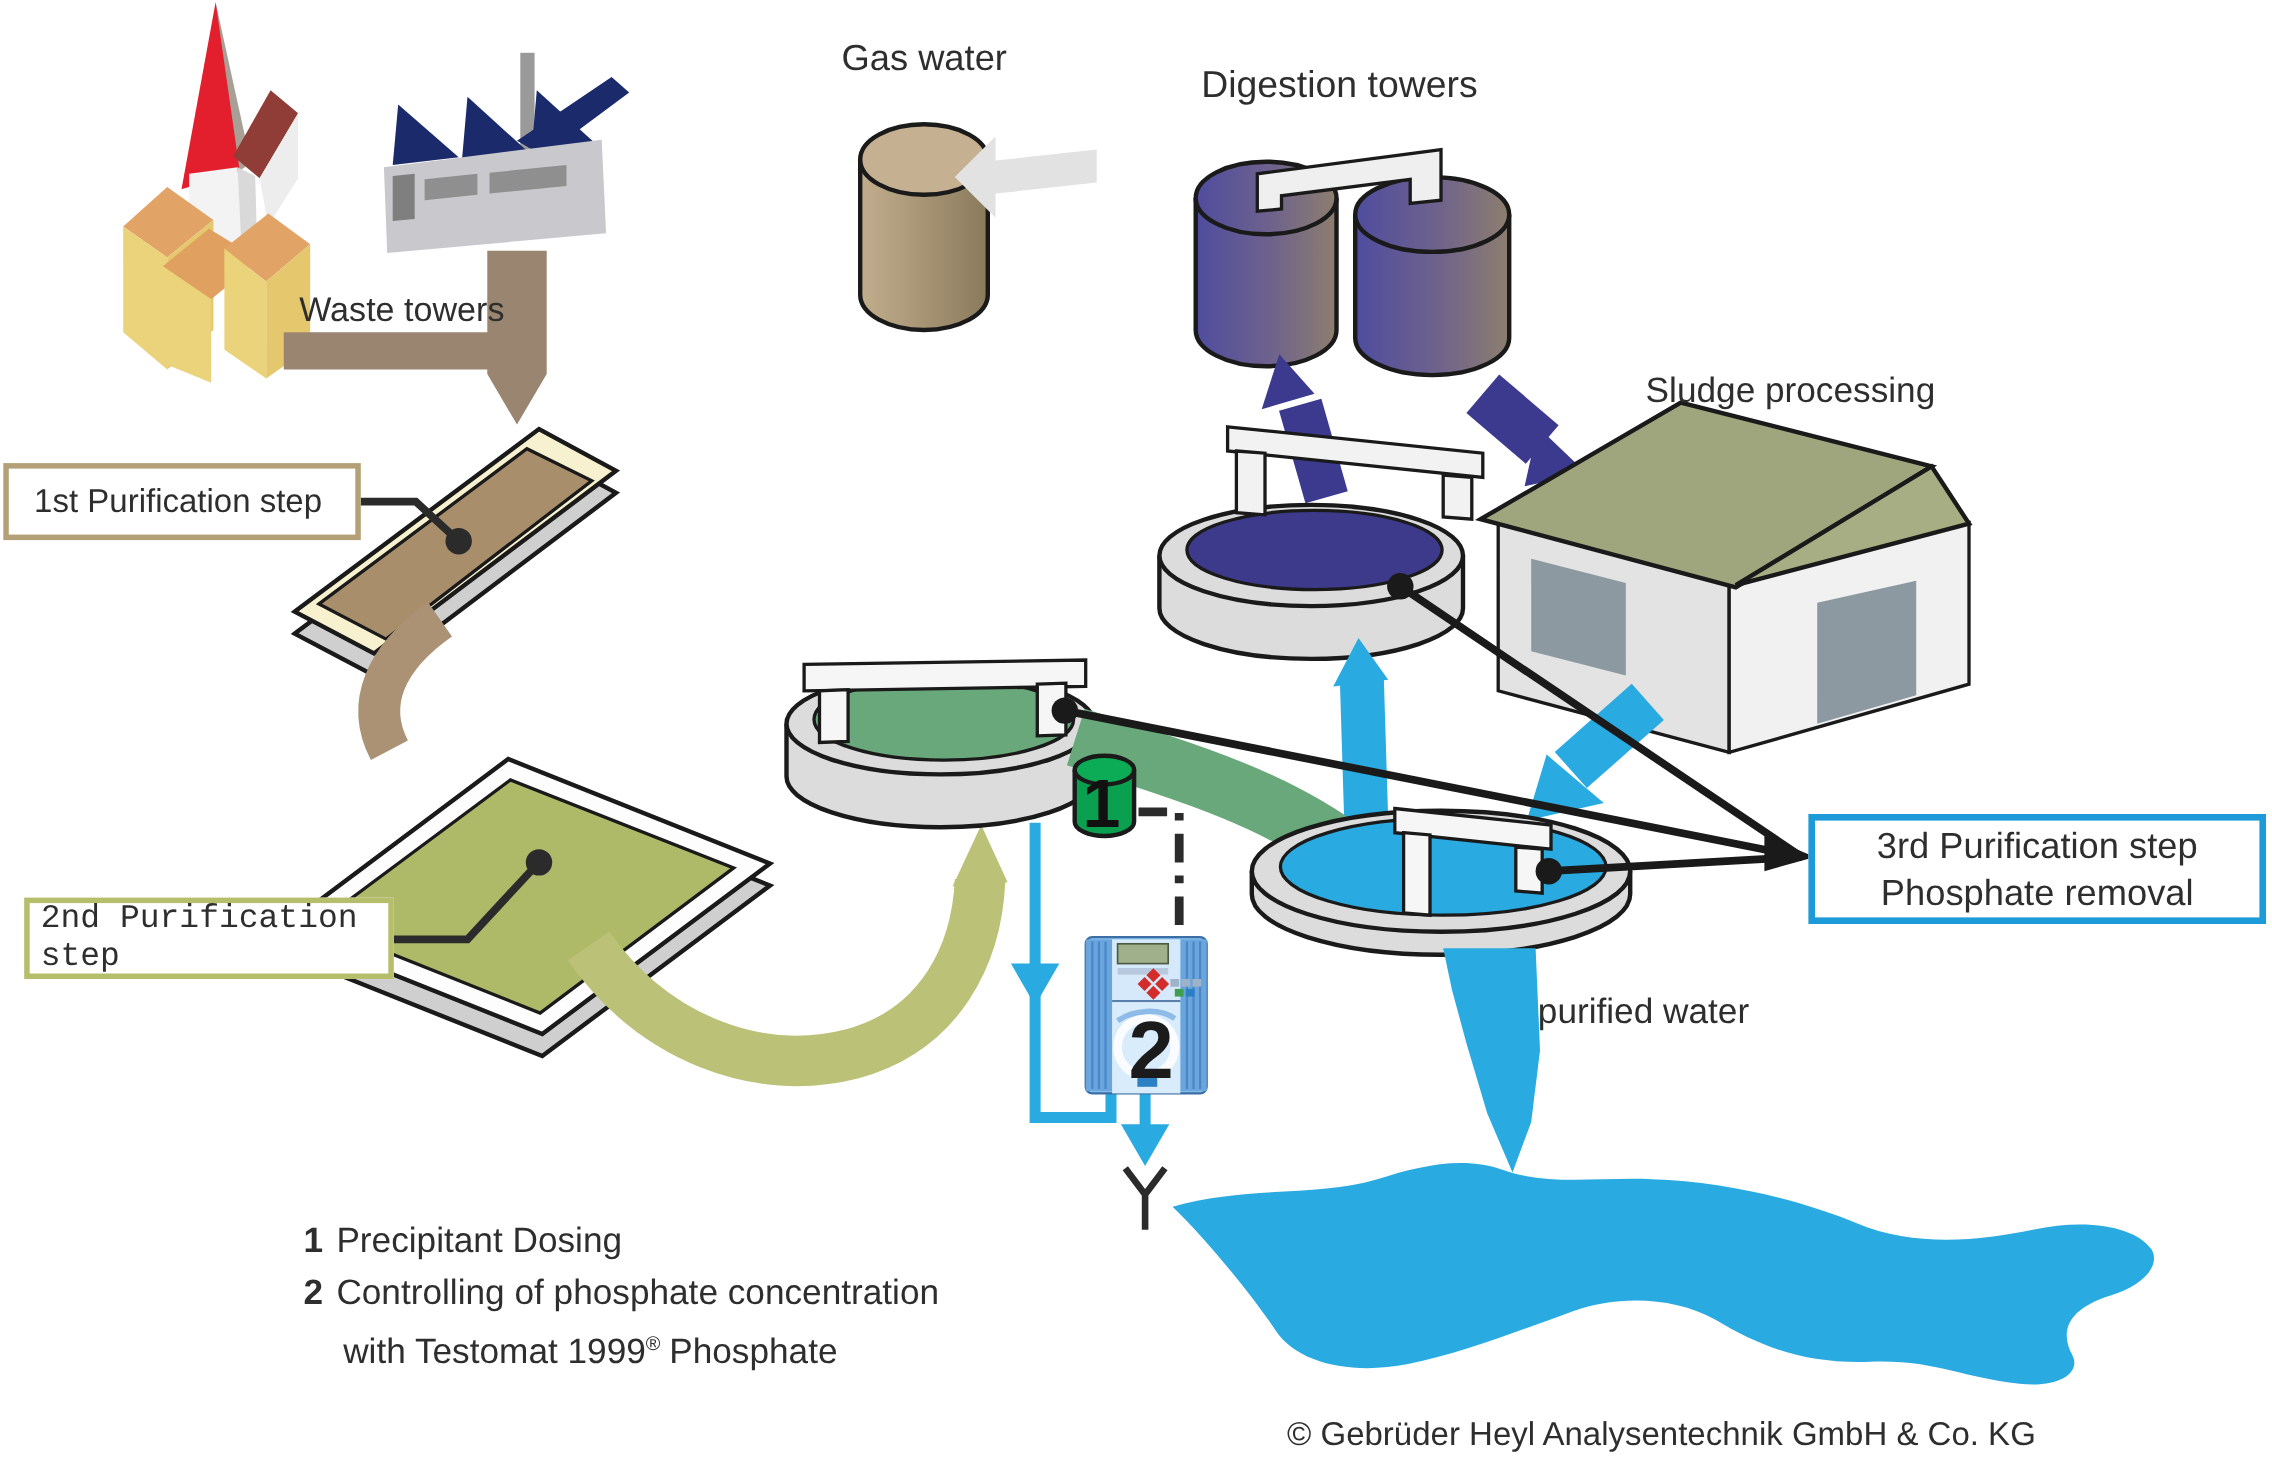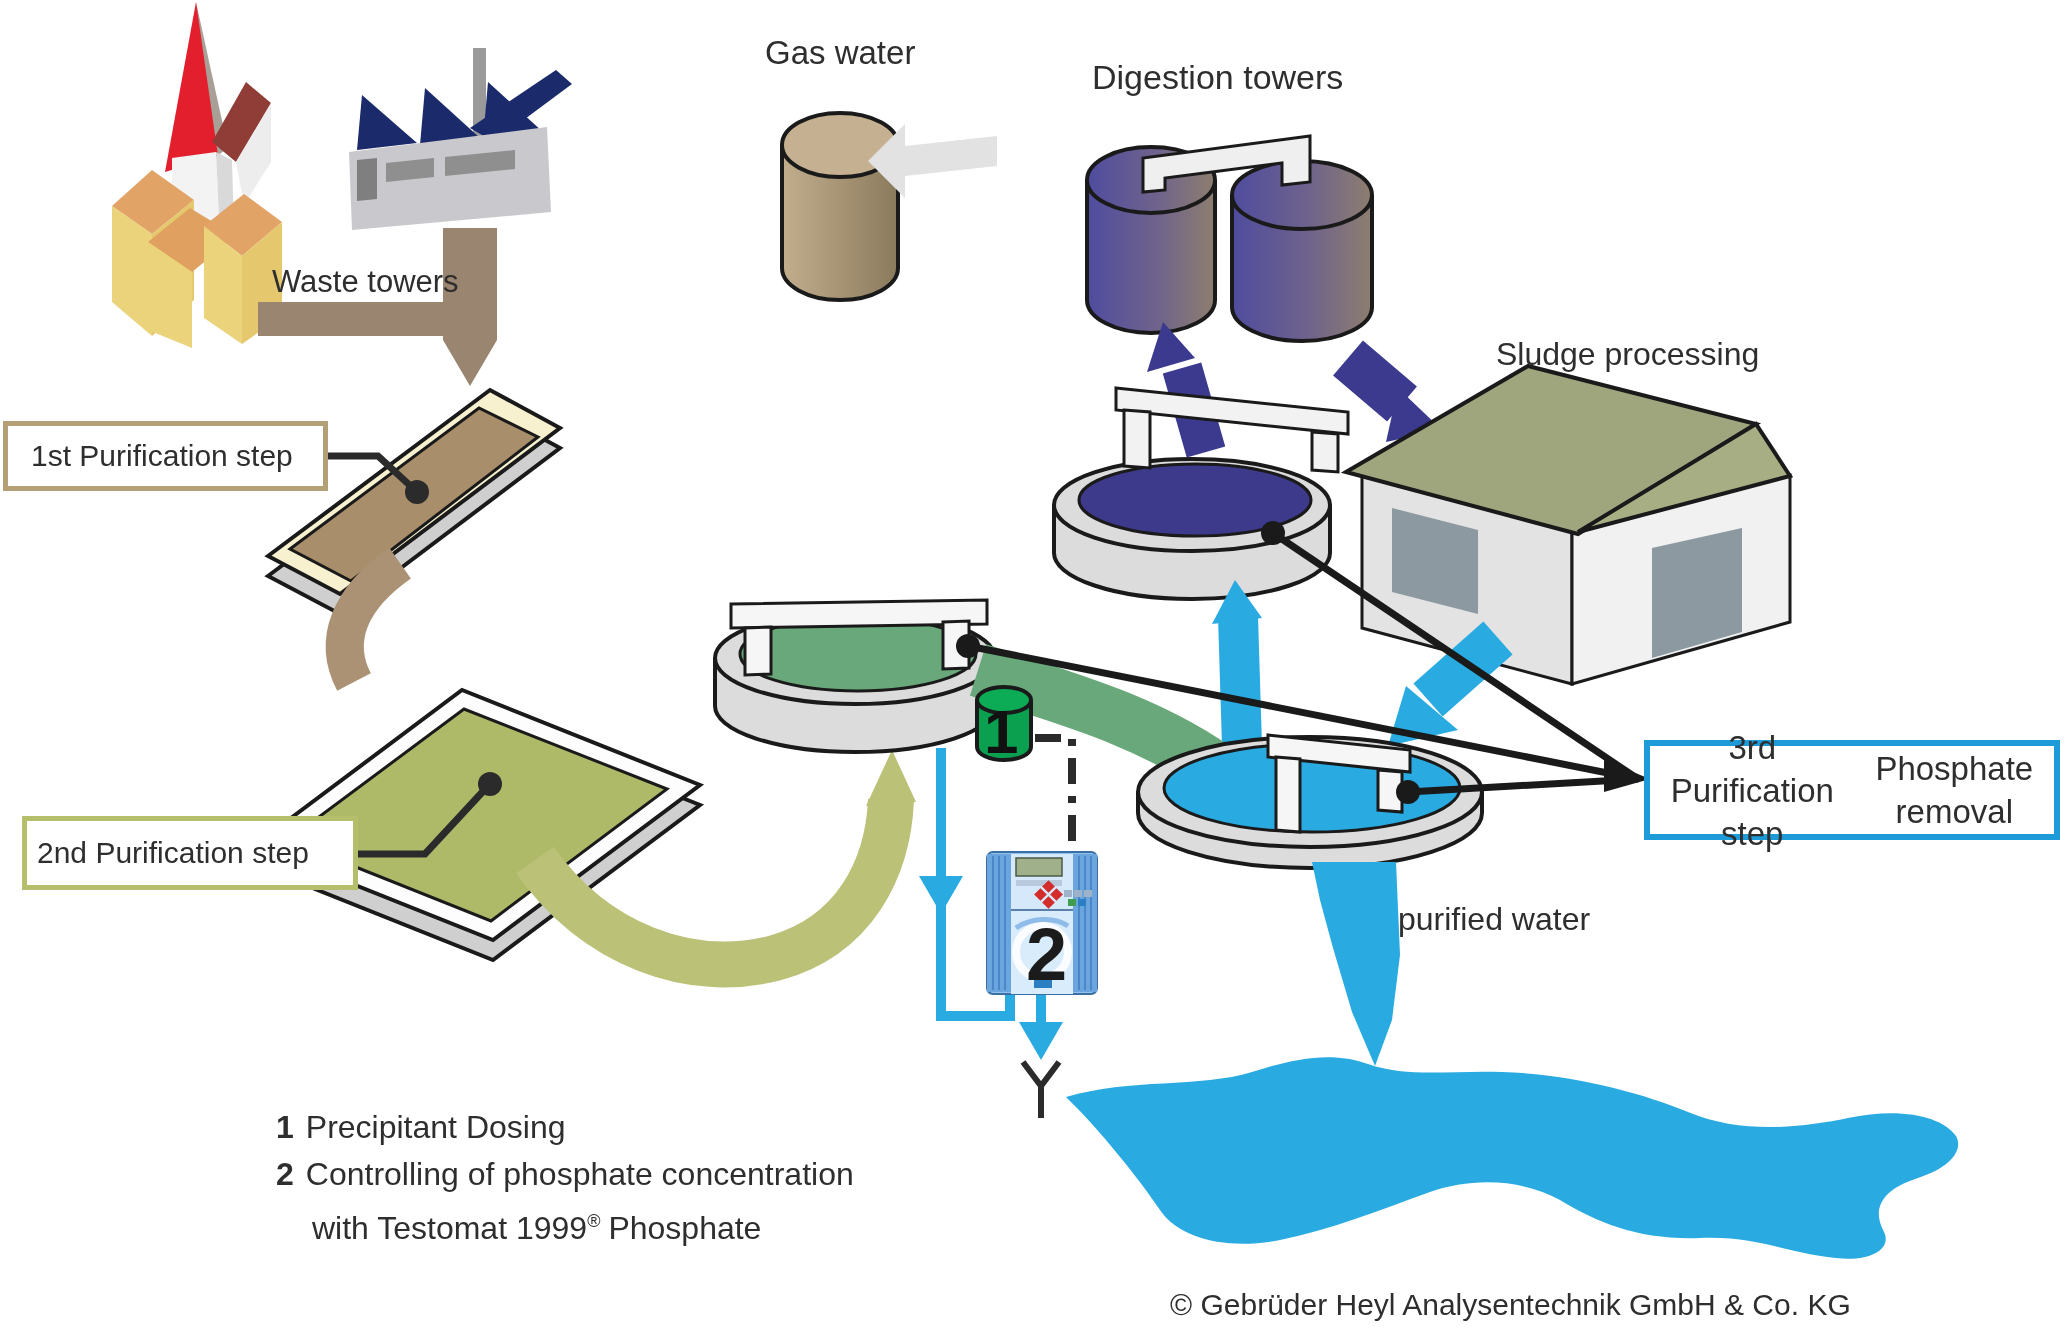--- a/index.html
+++ b/index.html
@@ -9,23 +9,23 @@
   }
   #art{position:absolute;left:0;top:0;width:2065px;height:1338px;}
   .lbl{position:absolute;white-space:nowrap;color:#2e2e2e;}
   .lbl-waste{left:272px;top:264px;font-size:31px;}
   .lbl-gas{left:765px;top:34px;font-size:33px;}
   .lbl-dig{left:1092px;top:58px;font-size:34px;}
   .lbl-sludge{left:1496px;top:336px;font-size:32px;}
   .lbl-purified{left:1398px;top:901px;font-size:32px;}
   .callout{position:absolute;background:#ffffff;display:flex;align-items:center;}
   .box1{left:3px;top:421px;width:292px;height:60px;border:5px solid #b3a077;font-size:30px;padding-left:23px;}
-  .box2{left:22px;top:816px;width:316px;height:64px;border:5px solid #b5be6b;font-size:30px;padding-left:10px;}
+  .box2{left:22px;top:816px;width:316px;height:64px;border:5px solid #b5be6b;font-size:30px;padding-left:10px;font-family:Liberation Mono, monospace;}
   .box3{left:1644px;top:740px;width:404px;height:88px;border:6px solid #1c9bd8;
-        font-size:33px;flex-direction:row;justify-content:center;text-align:center;line-height:43px;}
+        font-size:33px;flex-direction:column;justify-content:center;text-align:center;line-height:43px;}
   .marker1{position:absolute;left:984px;top:696px;font-size:62px;font-weight:bold;color:#111;}
   .marker2{position:absolute;left:1026px;top:912px;font-size:74px;font-weight:bold;color:#1b1b1b;}
   .legend{position:absolute;left:276px;top:1104px;font-size:32px;line-height:47px;}
   .legend .num{font-weight:bold;margin-right:12px;}
   .legend .cont{padding-left:36px;}
   .legend sup{font-size:18px;}
   .legend .post{margin-left:8px;}
   .copyright{position:absolute;left:1130px;top:1288px;font-size:30px;margin-left:40px;}
 </style>
 </head>

